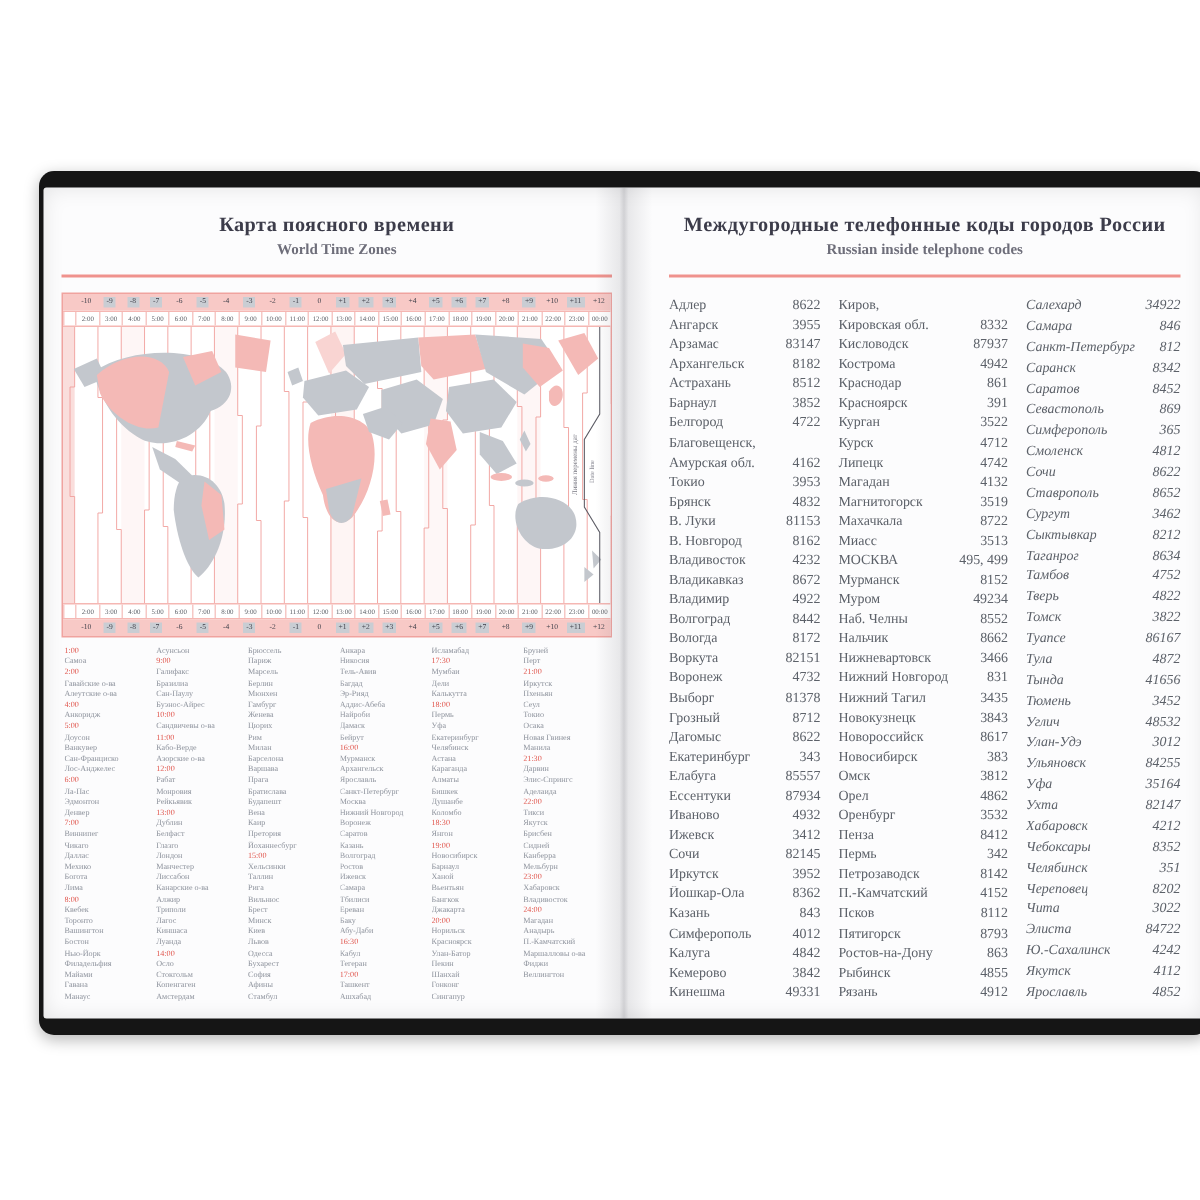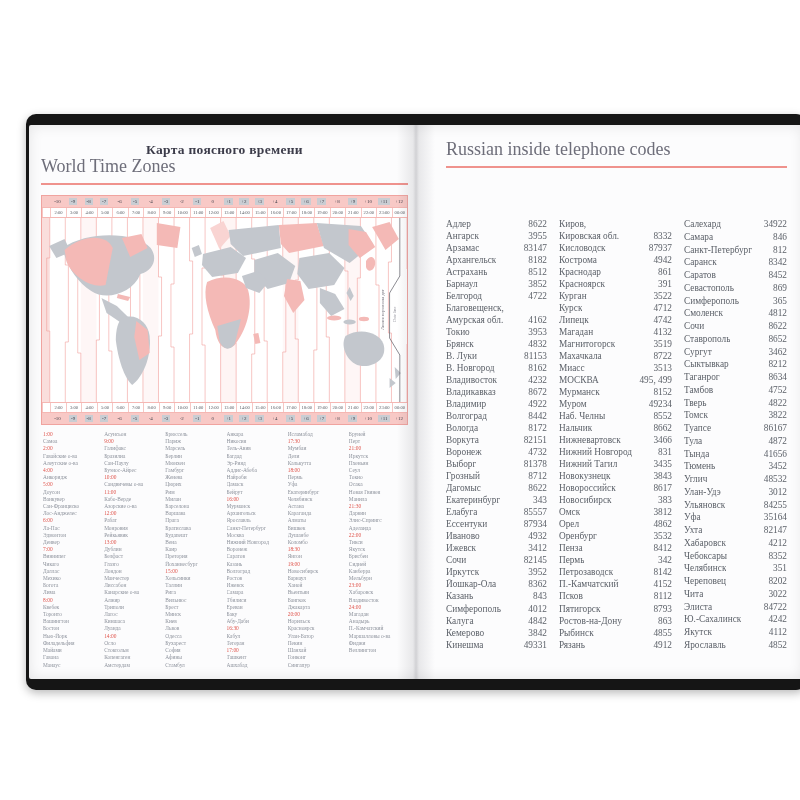--- a/index.html
+++ b/index.html
@@ -13,21 +13,21 @@
          display:flex;box-shadow:inset 0 0 14px rgba(0,0,0,.10);}
   .page{width:50%;height:100%;position:relative;}
   .page.left{padding:16px 8px 0 12px;}
   .page.right{padding:16px 16px 0 30px;}
   .gutter{position:absolute;left:50%;top:0;bottom:0;width:38px;transform:translateX(-50%);
           background:linear-gradient(90deg,rgba(0,0,0,0) 0%,rgba(110,110,118,.14) 42%,
           rgba(110,110,118,.30) 50%,rgba(110,110,118,.14) 58%,rgba(0,0,0,0) 100%);
           pointer-events:none;z-index:5;}
   .ptitle{margin:0;text-align:center;font-size:13.5px;font-weight:bold;color:#3c3c4a;
           letter-spacing:.3px;line-height:17px;}
-  .psub{margin:1px 0 0 0;font-size:18px;font-weight:normal;
+  .psub{margin:1px 0 0 0;text-align:center;font-size:10px;font-weight:bold;
         color:#6e6e7a;line-height:15px;}
   .rule{height:2px;background:#ef928d;margin-top:9px;border:none;}
   
   .map{margin-top:10px;border:1px solid #f0a39f;}
   .tz-row{display:flex;width:100%;}
   .tz-off{background:#f8c9c6;height:11px;align-items:center;}
   .tz-time{background:#ffffff;height:11px;align-items:center;border-top:1px solid #f5b7b3;border-bottom:1px solid #f5b7b3;}
   .tz-cell{flex:1;display:flex;justify-content:center;align-items:center;height:100%;
            font-size:5px;line-height:5px;color:#41414b;overflow:hidden;}
   .tz-cell.lead{flex:.5;}
@@ -35,24 +35,24 @@
   .tz-cell.boxed span{background:#c9cdd3;padding:1px 2px;}
   .map-body{position:relative;height:184px;background:#ffffff;overflow:hidden;}
   .map-body svg{position:absolute;left:0;top:0;width:100%;height:100%;}
   
   .cities{display:flex;gap:4px;margin-top:6px;padding:0 2px;}
   .city-col{flex:1;min-width:0;}
   .city-row{font-size:5.4px;line-height:7.2px;color:#8e939d;white-space:nowrap;overflow:hidden;}
   .city-row.red{color:#e0554c;}
   
   .phones{display:flex;gap:12px;margin-top:14px;height:468px;}
-  .ph-col{display:flex;flex-direction:column;justify-content:space-between;min-width:0;margin-top:37px;}
+  .ph-col{display:flex;flex-direction:column;justify-content:space-between;min-width:0;}
   .ph-col.c0{flex:1;}
   .ph-col.c1{flex:1.12;}
-  .ph-col.c2{flex:1.02;}
+  .ph-col.c2{flex:1.02;font-style:italic;}
   .ph-row{display:flex;align-items:baseline;font-size:9.3px;color:#5c6169;line-height:10px;}
   .ph-name{white-space:nowrap;overflow:hidden;}
   .ph-sp{flex:1;}
   .ph-code{white-space:nowrap;}
 </style>
 </head>
 <body>
 
 <div class="stage">
   <div class="book">
@@ -661,20 +661,21 @@
               <div class="city-row">Анадырь</div>
               <div class="city-row">П.-Камчатский</div>
               <div class="city-row">Маршалловы о-ва</div>
               <div class="city-row">Фиджи</div>
               <div class="city-row">Веллингтон</div>
             </div>
           </div>
       </section>
 
       <section class="page right">
+        <h1 class="ptitle">Междугородные телефонные коды городов России</h1>
         <h2 class="psub">Russian inside telephone codes</h2>
         <div class="rule"></div>
         <div class="phones" id="phone-cols">
             <div class="ph-col c0">
               <div class="ph-row">
                 <span class="ph-name">Адлер</span>
                 <span class="ph-sp"></span>
                 <span class="ph-code">8622</span>
               </div>
               <div class="ph-row">

